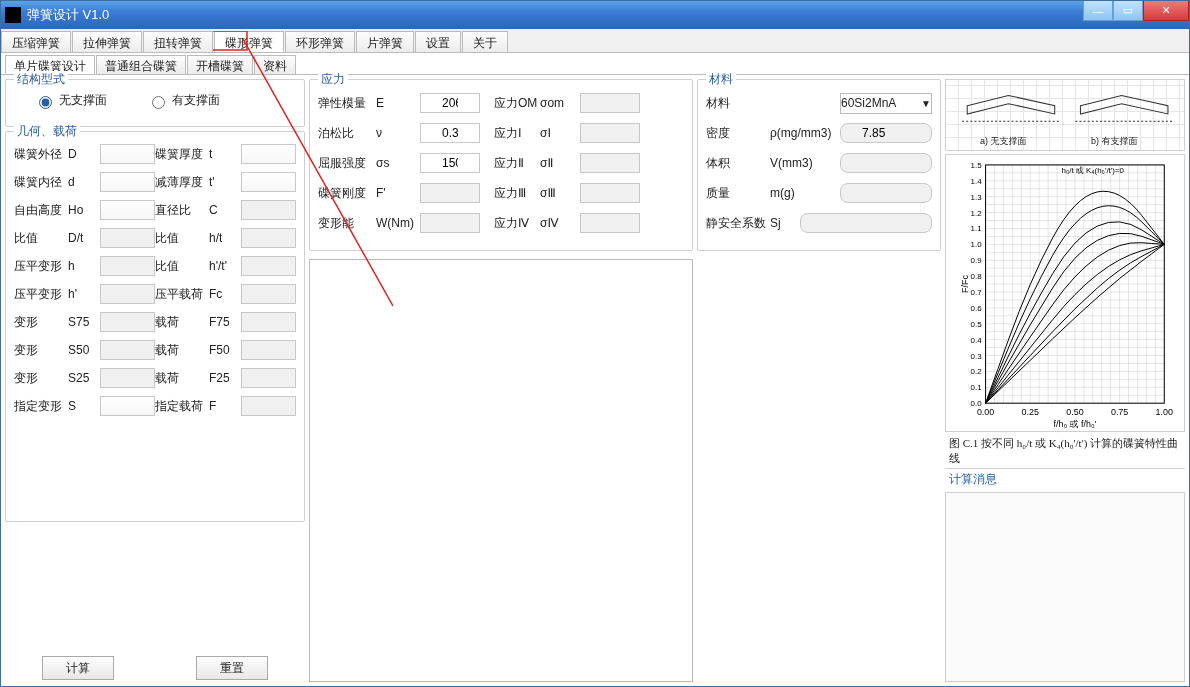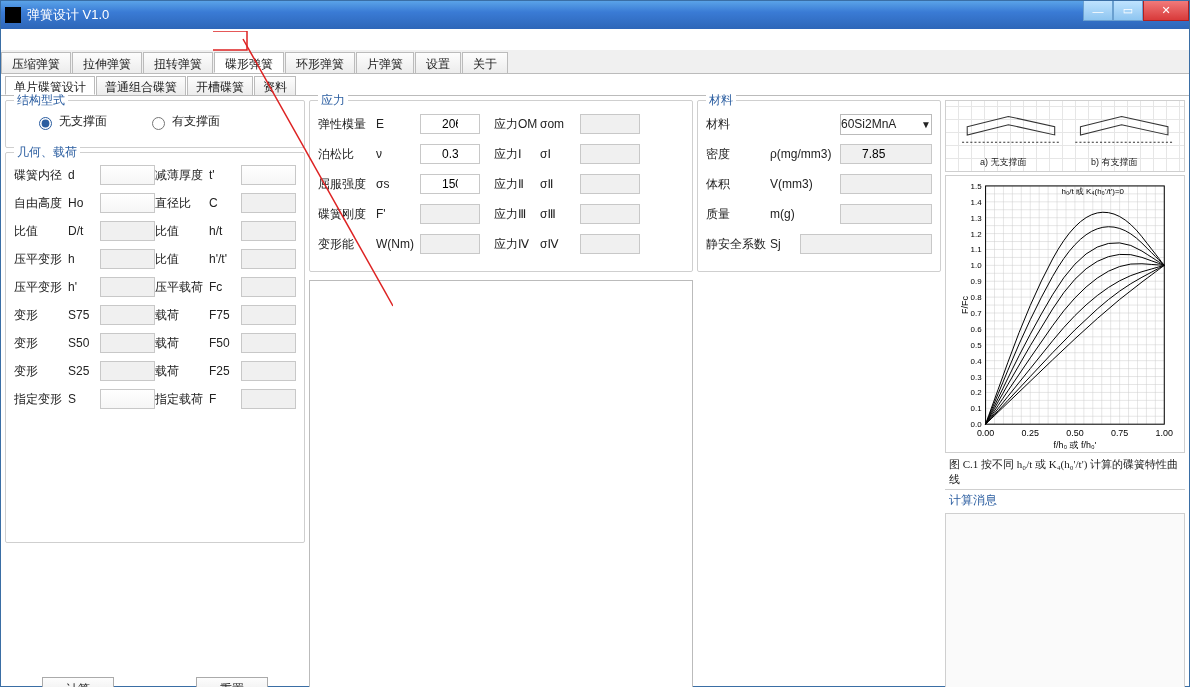--- a/index.html
+++ b/index.html
@@ -57,21 +57,20 @@
     background: linear-gradient(#f17a7a, #d83a3a);
     border-color: #b02020;
     color: #fff;
   }
   .main-tabs {
     display: flex;
     background: #f0f0f0;
     border-bottom: 1px solid #bbb;
     height: 24px;
     padding-top: 2px;
-    margin-top: 21px;
   }
   .main-tab {
     padding: 3px 10px;
     border: 1px solid #bbb;
     border-bottom: none;
     background: linear-gradient(#fdfdfd, #ececec);
     margin-right: 1px;
     font-size: 12px;
     cursor: pointer;
     position: relative;
@@ -150,21 +149,21 @@
   .stress-row .lbl { width: 54px; }
   .stress-row .sym { width: 40px; }
   .stress-row .inp { width: 60px; margin-right: 14px; }
   .stress-row .lbl2 { width: 46px; }
   .stress-row .sym2 { width: 40px; }
   .stress-row .inp2 { width: 60px; }
   .stress-row input.editable { background: #fff; }
   .mat-row { display: flex; align-items: center; height: 30px; }
   .mat-row .lbl { width: 60px; }
   .mat-row .sym { width: 66px; }
-  .mat-row .inp { flex: 1; }
+  .mat-row .inp { flex: 1; border-radius: 8px; }
   .mat-select {
     flex: 1; height: 21px; border: 1px solid #bbb;
     background: #fff;
     display: flex; align-items: center; justify-content: space-between;
     padding: 0 0; cursor: pointer;
   }
   .mat-select .caret { font-size: 10px; }
   .blank-panel {
     flex: 1;
     border: 1px solid #bbb;
@@ -272,20 +271,32 @@
           <label class="radio-item">
             <input type="radio" name="struct" style="">
             <span>有支撑面</span>
           </label>
         </div>
       </div>
 
       <div class="group" style="flex:1;">
         <div class="group-title">几何、载荷</div>
         <div id="geom-rows">
+            <div class="row">
+              <div class="half">
+                <span class="lbl">碟簧外径</span>
+                <span class="sym">D</span>
+                <input class="inp" style="">
+              </div>
+              <div class="half">
+                <span class="lbl">碟簧厚度</span>
+                <span class="sym">t</span>
+                <input class="inp" style="">
+              </div>
+            </div>
             <div class="row">
               <div class="half">
                 <span class="lbl">碟簧内径</span>
                 <span class="sym">d</span>
                 <input class="inp" style="">
               </div>
               <div class="half">
                 <span class="lbl">减薄厚度</span>
                 <span class="sym">t'</span>
                 <input class="inp" style="">

